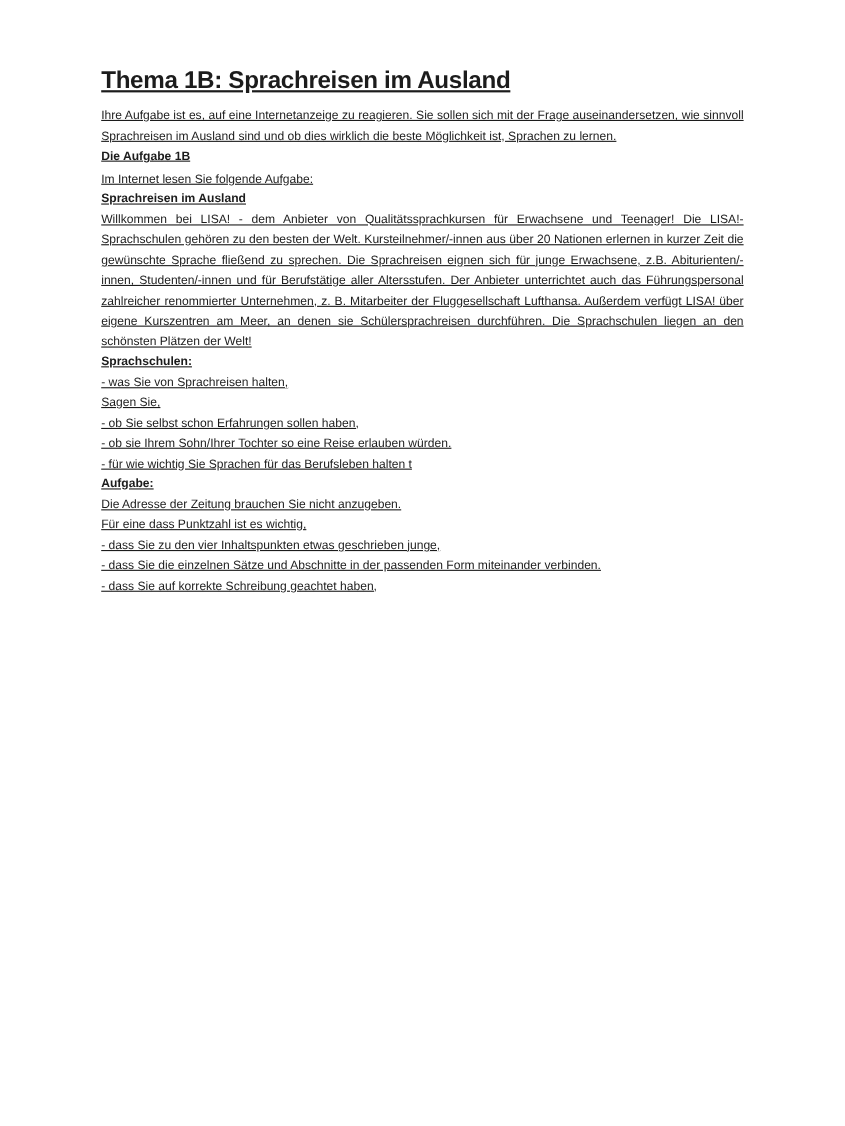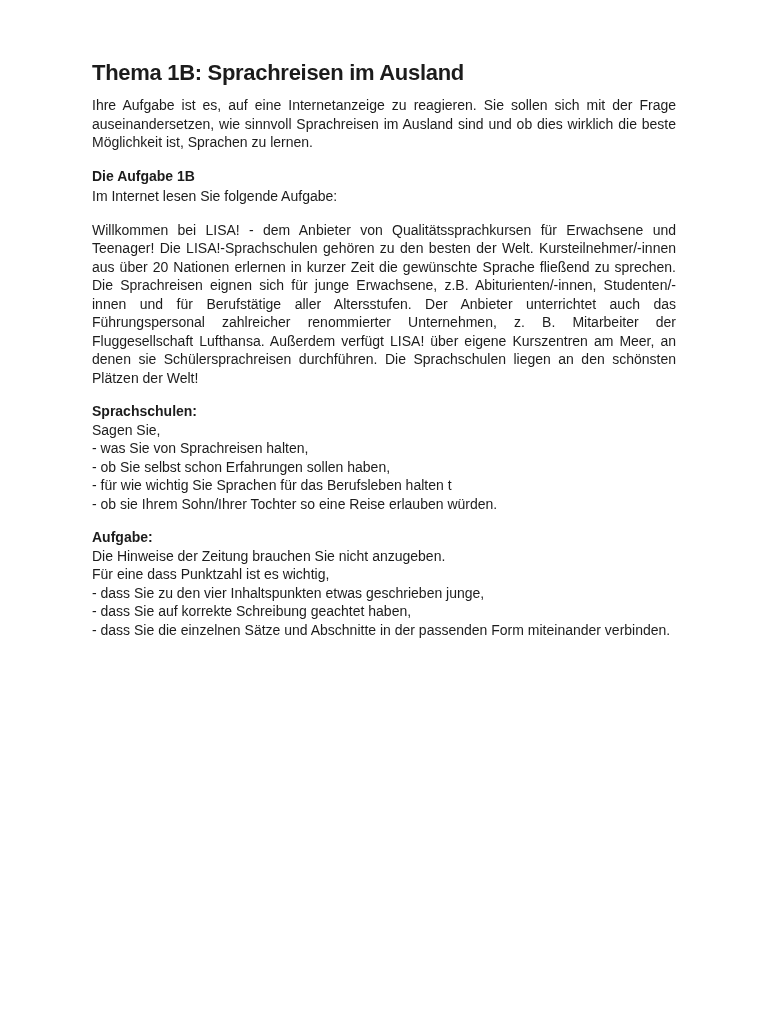--- a/index.html
+++ b/index.html
@@ -14,41 +14,41 @@
     font-family: "Liberation Sans", "DejaVu Sans", sans-serif;
     color: #1c1c1c;
     -webkit-font-smoothing: antialiased;
   }
   .doc {
     box-sizing: border-box;
     width: 768px;
     height: 1024px;
     padding: 60px 92px 0 92px;
     background: #ffffff;
+    text-decoration: underline;
   }
   .title {
     font-size: 22px;
     line-height: 26px;
     font-weight: bold;
     letter-spacing: -0.3px;
     margin: 0 0 10px 0;
   }
   .body-text {
-    font-size: 14px;
+    font-size: 11px;
     line-height: 18.5px;
   }
   .para {
     margin: 0;
   }
   .just {
     text-align: justify;
     text-align-last: left;
   }
   .sec {
-    margin-top: 15px;
   }
   .bold {
     font-weight: bold;
   }
   .line {
     margin: 0;
   }
   .heading-gap {
     margin-bottom: 2px;
   }
@@ -61,34 +61,35 @@
   <h1 class="title">Thema 1B: Sprachreisen im Ausland</h1>
 
   <p class="body-text para just">Ihre Aufgabe ist es, auf eine Internetanzeige zu reagieren. Sie sollen sich mit der Frage auseinandersetzen, wie sinnvoll Sprachreisen im Ausland sind und ob dies wirklich die beste Möglichkeit ist, Sprachen zu lernen.</p>
 
   <div class="sec body-text">
     <div class="line bold heading-gap">Die Aufgabe 1B</div>
     <div class="line">Im Internet lesen Sie folgende Aufgabe:</div>
   </div>
 
   <div class="sec body-text">
+    <div class="line bold">Sprachreisen im Ausland</div>
     <p class="para just">Willkommen bei LISA! - dem Anbieter von Qualitätssprachkursen für Erwachsene und Teenager! Die LISA!-Sprachschulen gehören zu den besten der Welt. Kursteilnehmer/-innen aus über 20 Nationen erlernen in kurzer Zeit die gewünschte Sprache fließend zu sprechen. Die Sprachreisen eignen sich für junge Erwachsene, z.B. Abiturienten/-innen, Studenten/-innen und für Berufstätige aller Altersstufen. Der Anbieter unterrichtet auch das Führungspersonal zahlreicher renommierter Unternehmen, z. B. Mitarbeiter der Fluggesellschaft Lufthansa. Außerdem verfügt LISA! über eigene Kurszentren am Meer, an denen sie Schülersprachreisen durchführen. Die Sprachschulen liegen an den schönsten Plätzen der Welt!</p>
   </div>
 
   <div class="sec body-text">
     <div class="line bold">Sprachschulen:</div>
+    <div class="line">- was Sie von Sprachreisen halten,</div>
     <div class="line">Sagen Sie,</div>
-    <div class="line">- was Sie von Sprachreisen halten,</div>
     <div class="line">- ob Sie selbst schon Erfahrungen sollen haben,</div>
+    <div class="line">- ob sie Ihrem Sohn/Ihrer Tochter so eine Reise erlauben würden.</div>
     <div class="line">- für wie wichtig Sie Sprachen für das Berufsleben halten t</div>
-    <div class="line">- ob sie Ihrem Sohn/Ihrer Tochter so eine Reise erlauben würden.</div>
   </div>
 
   <div class="sec body-text">
     <div class="line bold">Aufgabe:</div>
-    <div class="line">Die Hinweise der Zeitung brauchen Sie nicht anzugeben.</div>
+    <div class="line">Die Adresse der Zeitung brauchen Sie nicht anzugeben.</div>
     <div class="line">Für eine dass Punktzahl ist es wichtig,</div>
     <div class="line">- dass Sie zu den vier Inhaltspunkten etwas geschrieben junge,</div>
+    <div class="line">- dass Sie die einzelnen Sätze und Abschnitte in der passenden Form miteinander verbinden.</div>
     <div class="line">- dass Sie auf korrekte Schreibung geachtet haben,</div>
-    <div class="line">- dass Sie die einzelnen Sätze und Abschnitte in der passenden Form miteinander verbinden.</div>
   </div>
 
 </div>
 
 </body></html>

